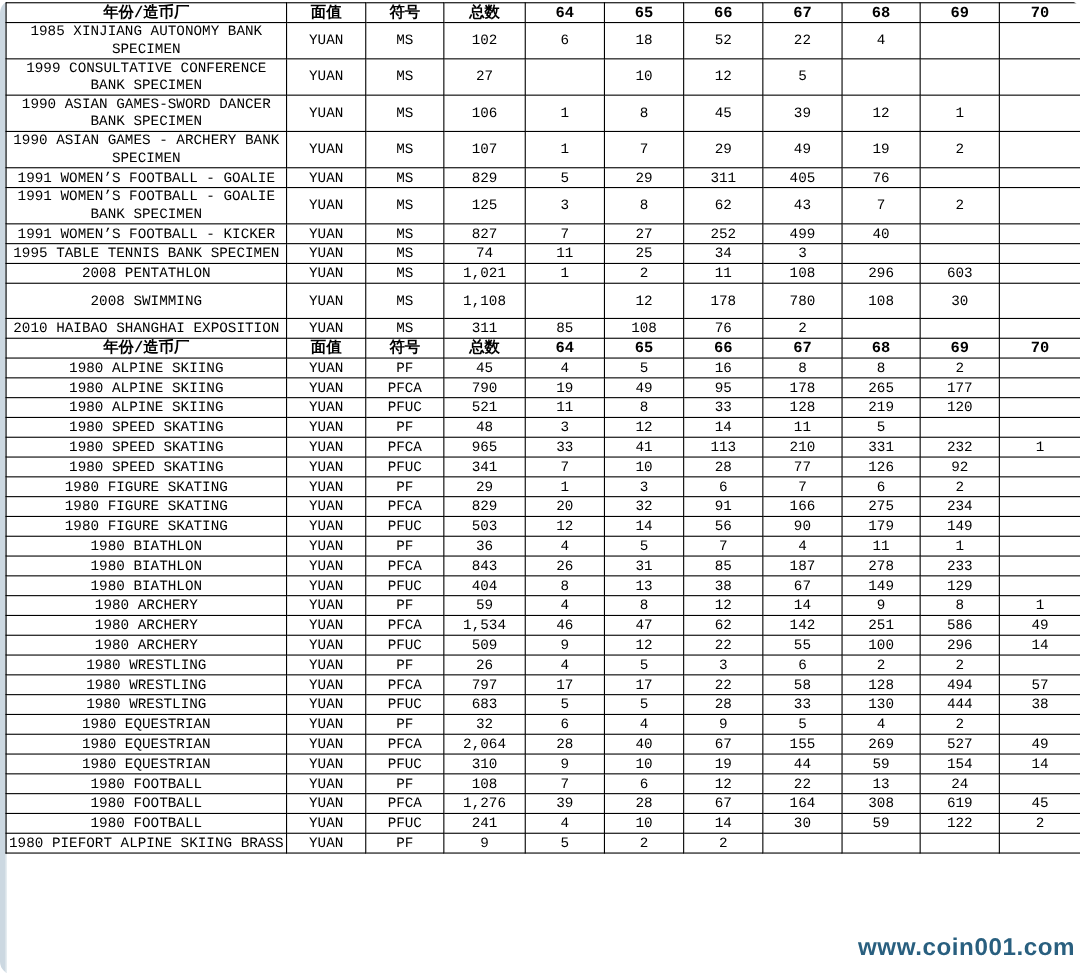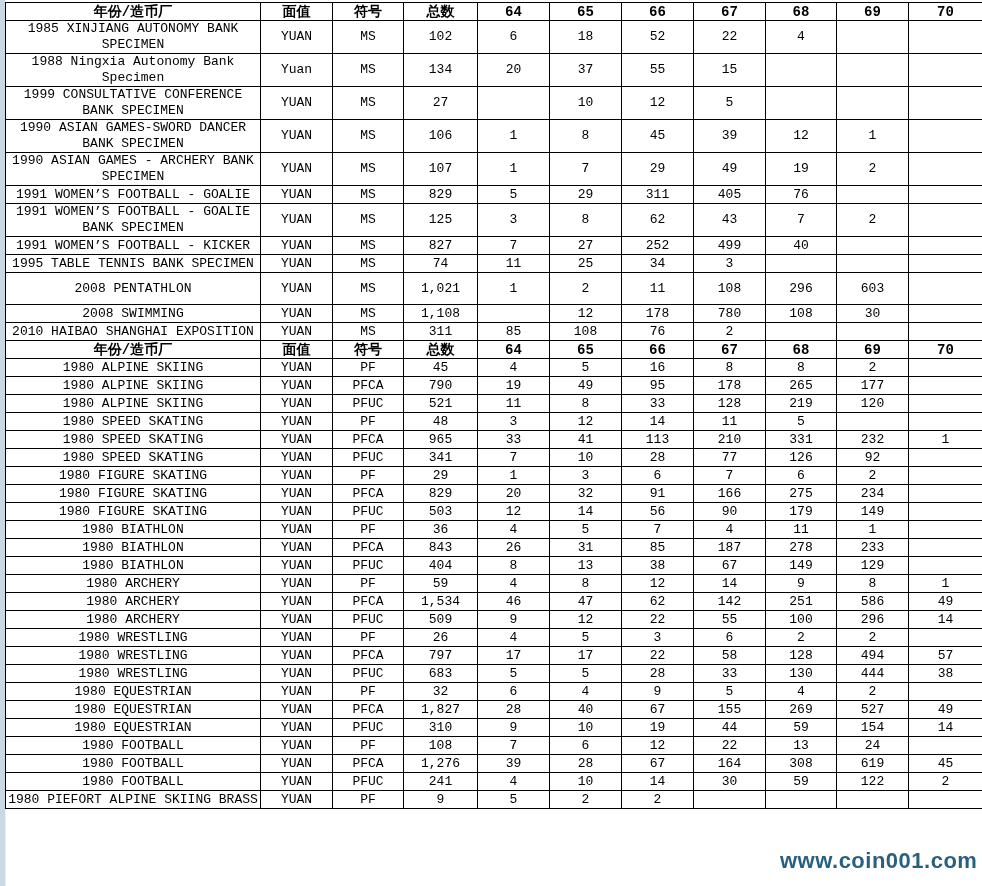--- a/index.html
+++ b/index.html
@@ -1,17 +1,17 @@
 <!DOCTYPE html>
 <html><head>
 <meta charset="utf-8">
 <style>
   html,body{margin:0;padding:0;background:#ffffff;}
   body{width:982px;height:886px;font-family:"Liberation Mono","DejaVu Sans Mono",monospace;color:#000;}
-  .page{position:relative;width:982px;height:886px;overflow:hidden;background:#fff;}
+  .page{position:relative;width:982px;height:886px;overflow:hidden;background:#fff;border-radius:12px;}
   .left-strip{position:absolute;left:0;top:0;width:5px;height:886px;background:#ccd8e1;border-right:1px solid #e8eef2;}
   table.census{
     position:absolute;left:5px;top:2px;width:977px;
     border-collapse:collapse;table-layout:fixed;
   }
   .census th,.census td{
     border:1px solid #000;
     text-align:center;vertical-align:middle;
     font-size:13px;line-height:16px;height:17px;
     padding:0 2px;overflow:hidden;
@@ -69,33 +69,20 @@
           <td>102</td>
           <td>6</td>
           <td>18</td>
           <td>52</td>
           <td>22</td>
           <td>4</td>
           <td></td>
           <td></td>
         </tr>
         <tr>
-          <td class="name">1988 Ningxia Autonomy Bank Specimen</td>
-          <td>Yuan</td>
-          <td>MS</td>
-          <td>134</td>
-          <td>20</td>
-          <td>37</td>
-          <td>55</td>
-          <td>15</td>
-          <td></td>
-          <td></td>
-          <td></td>
-        </tr>
-        <tr>
           <td class="name">1999 CONSULTATIVE CONFERENCE BANK SPECIMEN</td>
           <td>YUAN</td>
           <td>MS</td>
           <td>27</td>
           <td></td>
           <td>10</td>
           <td>12</td>
           <td>5</td>
           <td></td>
           <td></td>
@@ -477,21 +464,21 @@
           <td>9</td>
           <td>5</td>
           <td>4</td>
           <td>2</td>
           <td></td>
         </tr>
         <tr>
           <td class="name">1980 EQUESTRIAN</td>
           <td>YUAN</td>
           <td>PFCA</td>
-          <td>1,827</td>
+          <td>2,064</td>
           <td>28</td>
           <td>40</td>
           <td>67</td>
           <td>155</td>
           <td>269</td>
           <td>527</td>
           <td>49</td>
         </tr>
         <tr>
           <td class="name">1980 EQUESTRIAN</td>

